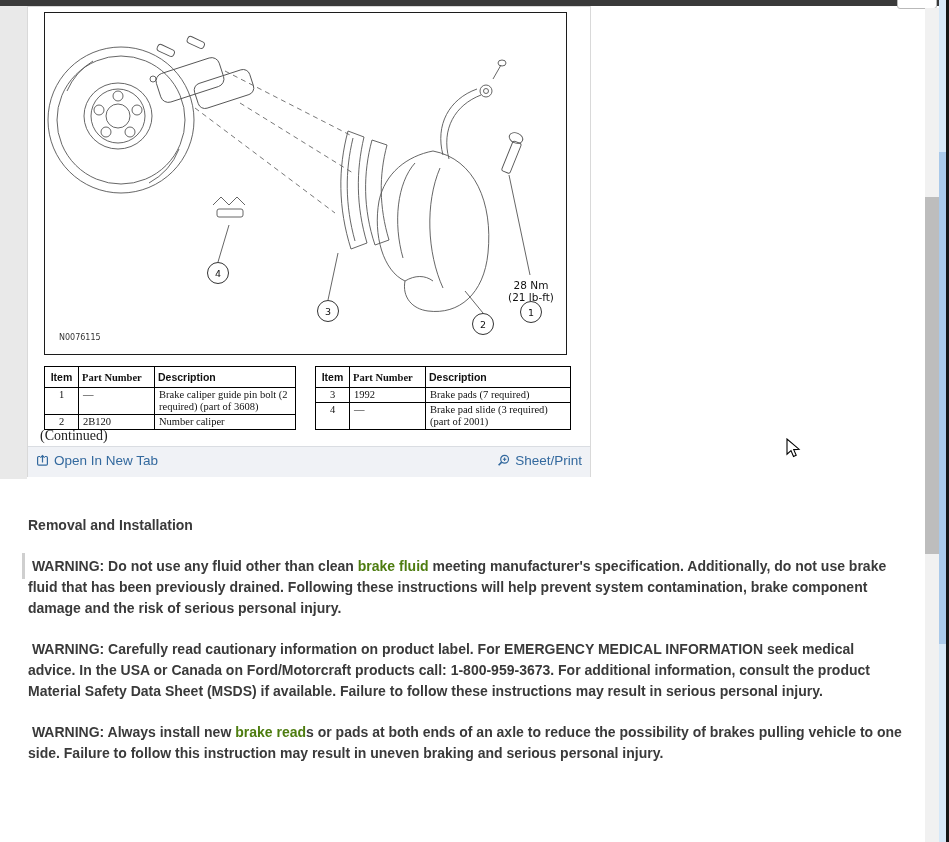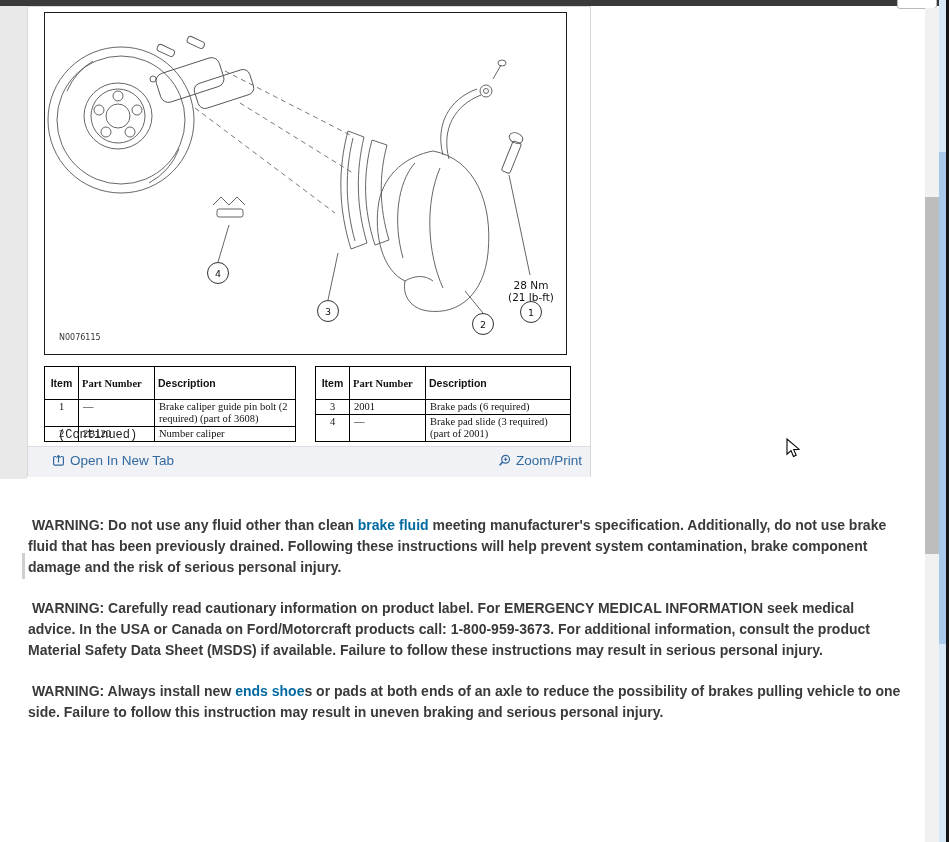--- a/index.html
+++ b/index.html
@@ -27,42 +27,42 @@
   .figure-box { position:absolute; left:44px; top:12px; width:523px; height:343px;
                 border:1px solid #1c1c1c; background:#fff; }
   .figure-box svg { display:block; }
 
   
   .ptable { position:absolute; border-collapse:collapse; background:#fff;
             font-family:"Liberation Serif", serif; font-size:10.5px; color:#111; }
   .ptable-left  { left:44px;  top:366px; width:252px; }
   .ptable-right { left:315px; top:366px; width:256px; }
   .ptable th { font-family:"Liberation Sans", sans-serif; font-weight:bold; font-size:10.5px;
-               border:1px solid #000; padding:10px 3px; text-align:left; }
+               border:1px solid #000; padding:4px 3px; text-align:left; }
   .ptable td { border:1px solid #000; padding:1px 4px; vertical-align:top; line-height:12px; }
   .ptable .c-item { width:34px; text-align:center; }
   .ptable .c-part { width:76px;font-family:Liberation Serif, serif; }
-  .footnote { position:absolute; left:58px; top:428px; font-family:Liberation Mono, monospace;
-              font-size:12px; color:#222; }
+  .footnote { position:absolute; left:40px; top:428px; font-family:Liberation Serif, serif;
+              font-size:14px; color:#222; }
 
   
   .vfooter { position:absolute; left:28px; top:446px; width:562px; height:31px;
              background:#f0f2f6; border-top:1px solid #dadde2; }
   .vlink { position:absolute; top:6px; display:flex; align-items:center; gap:5px;
            color:#33699e; font-size:13.5px; text-decoration:none; cursor:pointer; }
-  .vlink-open { left:24px; }
+  .vlink-open { left:8px; }
   .vlink-zoom { right:8px; }
   .vlink svg { display:block; }
 
   
   .content { position:absolute; left:28px; top:515px; width:876px;
              color:#3a3a3a; font-weight:bold; font-size:14px; line-height:21px; }
   .content h3 { font-size:14px; line-height:21px; margin:0 0 20px 0; font-weight:bold; }
   .content p  { margin:0 0 20px 0; }
-  .tlink { color:#0369a1; text-decoration:none; cursor:pointer; }
+  .tlink { color:#4d7c0f; text-decoration:none; cursor:pointer; }
 
   
   .cursor { position:absolute; left:786px; top:438px; }
 
   .dg { stroke:#555; fill:none; stroke-width:0.9; }
   .dg-dash { stroke:#555; fill:none; stroke-width:0.8; stroke-dasharray:5 4; }
   .callout { stroke:#333; fill:#fff; stroke-width:1; }
   .callout-num { font-family:"DejaVu Sans", sans-serif; font-size:9.5px; fill:#111; }
   .dg-text { font-family:"DejaVu Sans", sans-serif; font-size:10.5px; fill:#111; }
   .dg-code { font-family:"DejaVu Sans", sans-serif; font-size:8px; fill:#333; }
@@ -185,22 +185,22 @@
 
   <table class="ptable ptable-right">
     <tbody>
         <tr>
       <th class="c-item" style="text-align:center">Item</th>
       <th class="c-part">Part Number</th>
       <th>Description</th>
     </tr>
     <tr>
       <td class="c-item">3</td>
-      <td class="c-part">2001</td>
-      <td>Brake pads (6 required)</td>
+      <td class="c-part">1992</td>
+      <td>Brake pads (7 required)</td>
     </tr>
     <tr>
       <td class="c-item">4</td>
       <td class="c-part">—</td>
       <td>Brake pad slide (3 required) (part of 2001)</td>
     </tr>
   </tbody>
     </table>
 
   <div class="vfooter">
@@ -214,28 +214,29 @@
       <span>Open In New Tab</span>
     </a>
     <a class="vlink vlink-zoom">
       <span>
         <svg width="13" height="13" viewBox="0 0 13 13">
           <circle cx="7.6" cy="5.3" r="3.9" fill="none" stroke="#33699e" stroke-width="1.2"></circle>
           <path d="M5.9,5.3 H9.3 M7.6,3.6 V7" stroke="#33699e" stroke-width="1.1"></path>
           <path d="M4.7,8.1 L1.6,11.3" stroke="#33699e" stroke-width="1.6"></path>
         </svg>
       </span>
-      <span>Zoom/Print</span>
+      <span>Sheet/Print</span>
     </a>
   </div>
 
   <div class="content">
+    <h3>Removal and Installation</h3>
     <p><span>&nbsp;WARNING: Do not use any fluid other than clean </span><a class="tlink">brake fluid</a><span> meeting manufacturer's specification. Additionally, do not use brake fluid that has been previously drained. Following these instructions will help prevent system contamination, brake component damage and the risk of serious personal injury.</span></p>
     <p><span>&nbsp;WARNING: Carefully read cautionary information on product label. For EMERGENCY MEDICAL INFORMATION seek medical advice. In the USA or Canada on Ford/Motorcraft products call: 1-800-959-3673. For additional information, consult the product Material Safety Data Sheet (MSDS) if available. Failure to follow these instructions may result in serious personal injury.</span></p>
-    <p><span>&nbsp;WARNING: Always install new </span><a class="tlink">ends shoe</a><span>s or pads at both ends of an axle to reduce the possibility of brakes pulling vehicle to one side. Failure to follow this instruction may result in uneven braking and serious personal injury.</span></p>
+    <p><span>&nbsp;WARNING: Always install new </span><a class="tlink">brake read</a><span>s or pads at both ends of an axle to reduce the possibility of brakes pulling vehicle to one side. Failure to follow this instruction may result in uneven braking and serious personal injury.</span></p>
   </div>
 
   <div class="sb-track"></div>
   <div class="sb-thumb"></div>
   <div class="sb-blue"></div>
   <div class="sb-blue-thumb"></div>
   <div class="dark-edge"></div>
 
   <svg class="cursor" width="16" height="22" viewBox="0 0 16 22">
     <path d="M1,1 L1,16.2 L5,12.6 L7.5,18.4 L10.2,17.2 L7.7,11.6 L13,11.2 Z" fill="#ffffff" stroke="#000000" stroke-width="1.1"></path>

